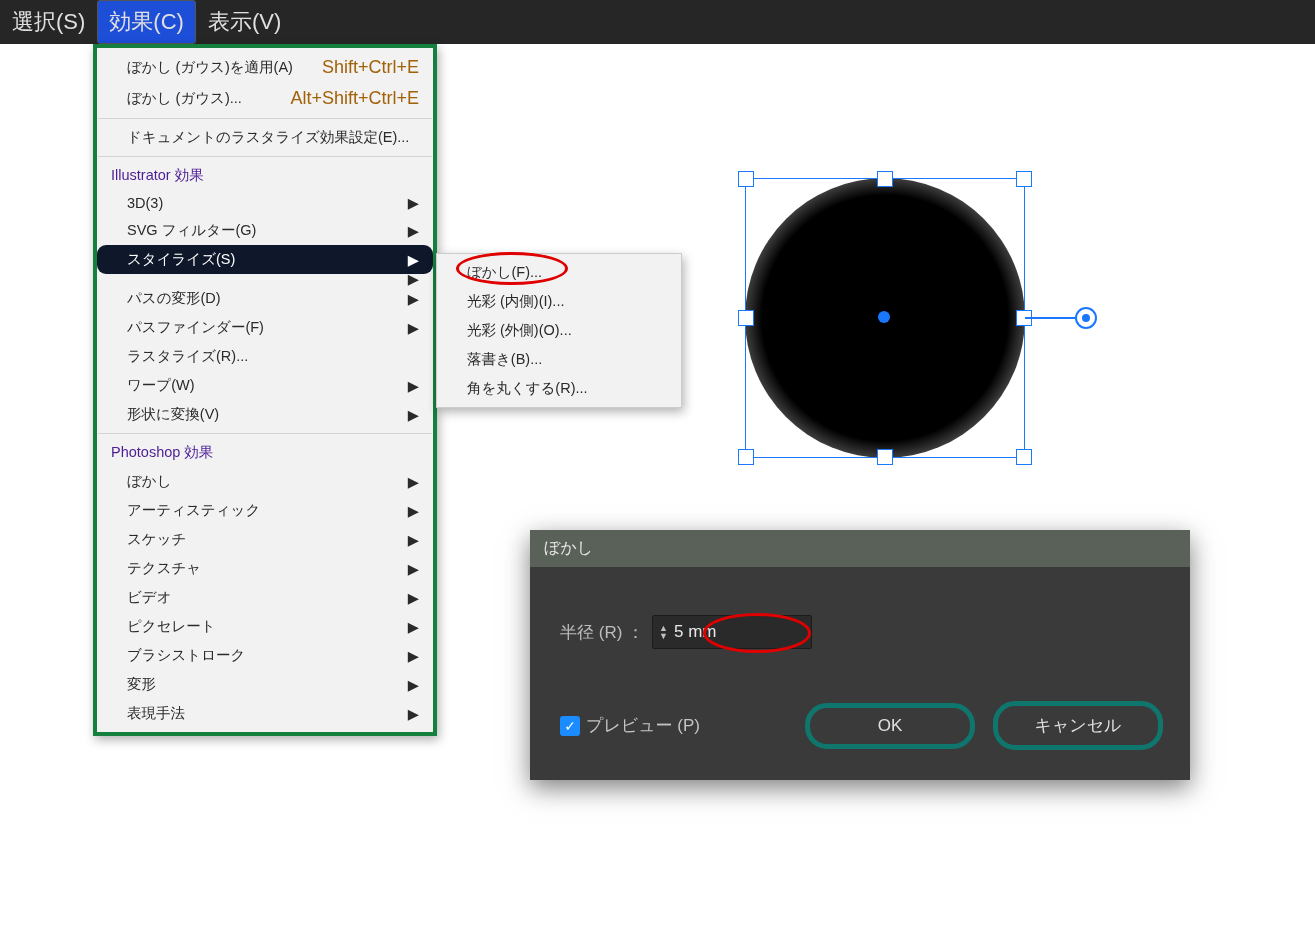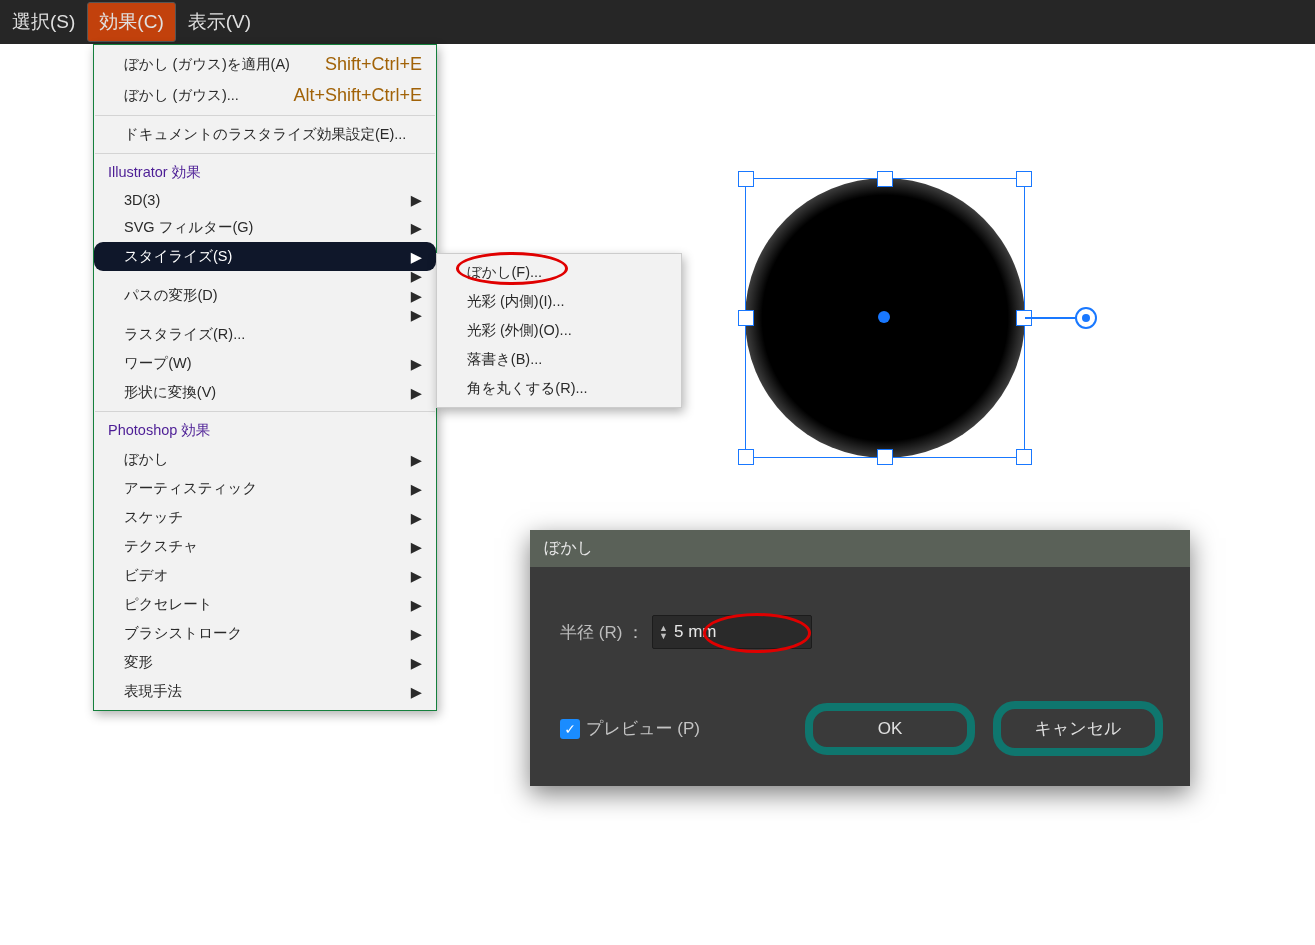--- a/index.html
+++ b/index.html
@@ -13,42 +13,42 @@
     overflow: hidden;
   }
 
   
   .menubar {
     background: #262626;
     height: 44px;
     display: flex;
     align-items: center;
     color: #e0e0e0;
-    font-size: 19px;
+    font-size: 22px;
     padding-left: 0;
   }
   .menubar-item {
     padding: 8px 12px;
     cursor: default;
   }
   .menubar-item.selected {
-    background: #c2410c;
+    background: #1d4ed8;
     border: 1px solid #555;
     border-radius: 3px;
     padding: 6px 11px;
   }
 
   
   .dropdown {
     position: absolute;
     top: 44px;
     left: 93px;
     width: 344px;
     background: #f2f2f2;
-    border: 1px solid #15803d;
+    border: 4px solid #15803d;
     box-shadow: 2px 4px 10px rgba(0,0,0,0.3);
     padding: 4px 0;
   }
   .menu-row {
     display: flex;
     align-items: center;
     padding: 5px 14px 5px 30px;
     font-size: 14.5px;
     color: #2a2a2a;
     position: relative;
@@ -248,21 +248,21 @@
     vertical-align: middle;
   }
   .preview-label {
     display: flex;
     align-items: center;
     font-size: 17px;
     color: #c4c4c4;
     flex: 1;
   }
   .btn {
-    border: 8px solid #0f766e;
+    border: 5px solid #0f766e;
     background: transparent;
     color: #e0e0e0;
     border-radius: 22px;
     padding: 8px 0;
     width: 170px;
     text-align: center;
     font-size: 17px;
     cursor: default;
   }
 </style>
@@ -303,20 +303,21 @@
     <span class="arrow">▶</span>
   </div>
   <div class="menu-row">
     <span class="arrow">▶</span>
   </div>
   <div class="menu-row">
     <span class="label">パスの変形(D)</span>
     <span class="arrow">▶</span>
   </div>
   <div class="menu-row">
+    <span class="label">パスファインダー(F)</span>
     <span class="arrow">▶</span>
   </div>
   <div class="menu-row">
     <span class="label">ラスタライズ(R)...</span>
   </div>
   <div class="menu-row">
     <span class="label">ワープ(W)</span>
     <span class="arrow">▶</span>
   </div>
   <div class="menu-row">

